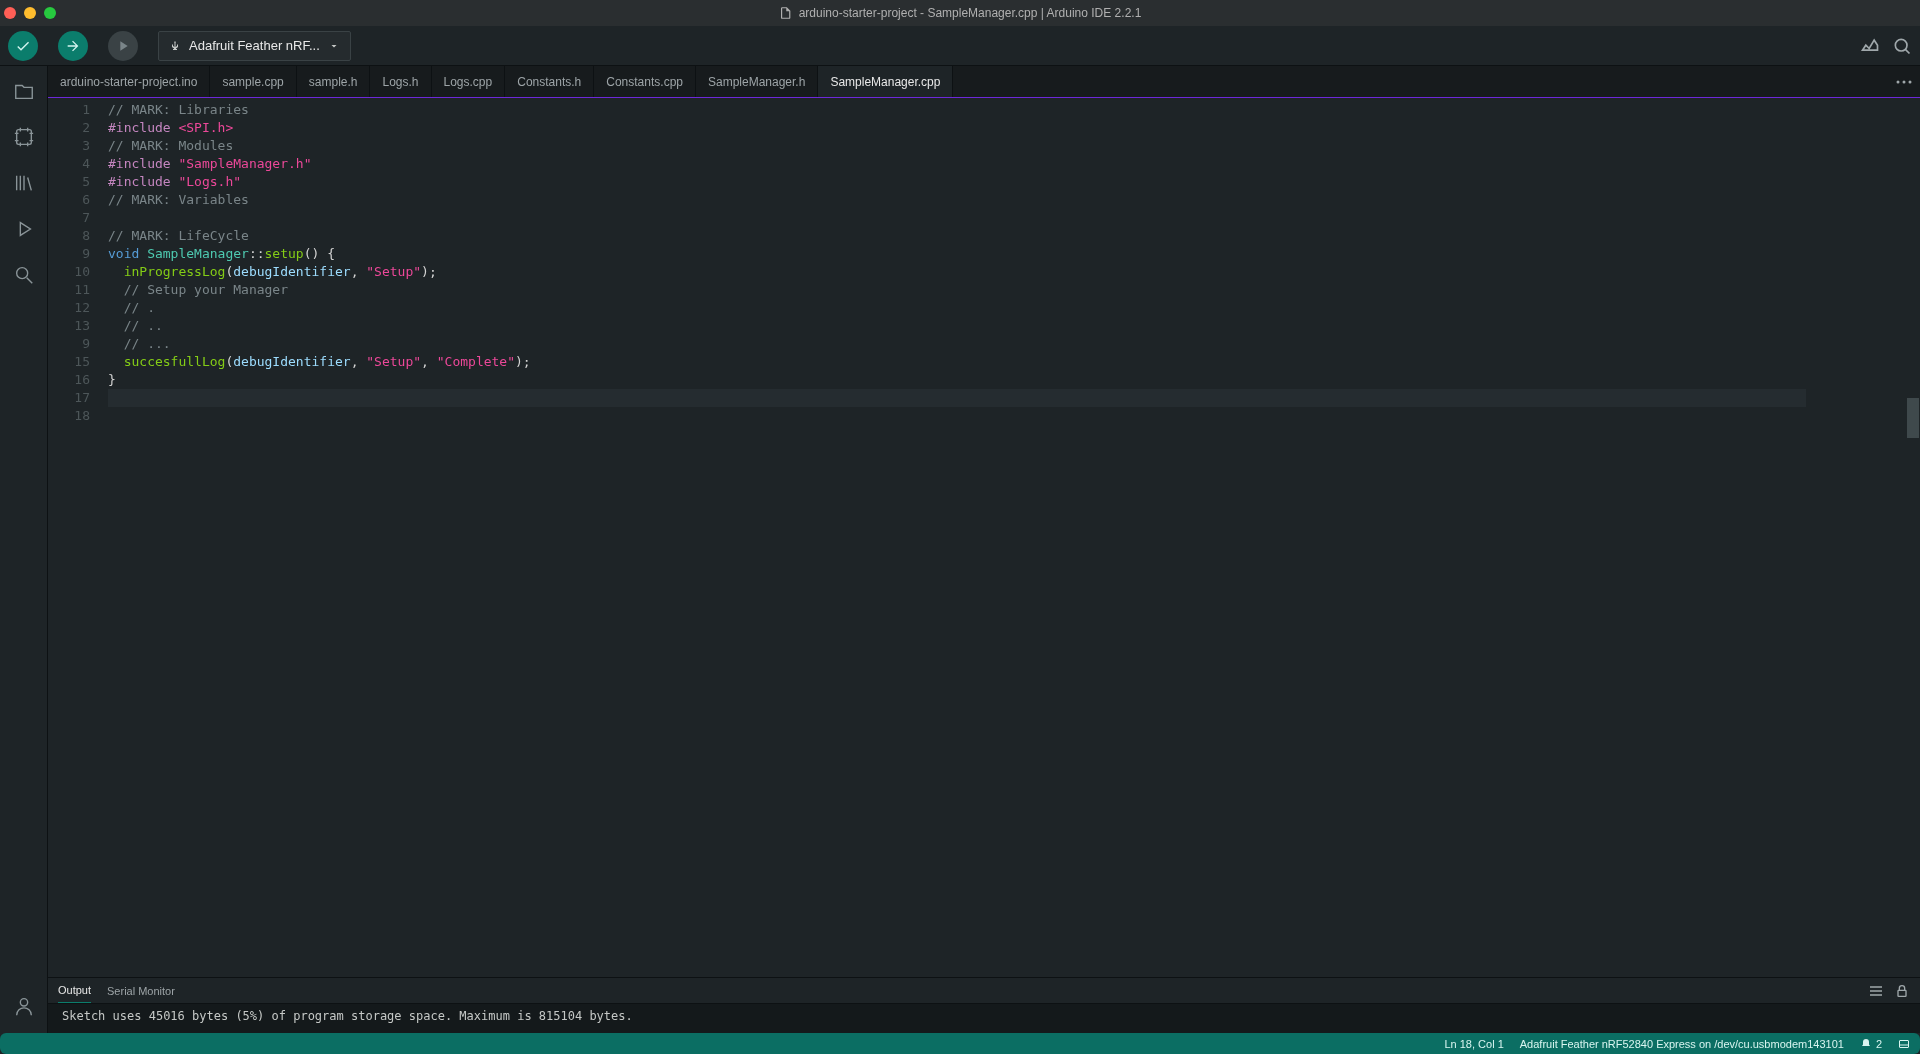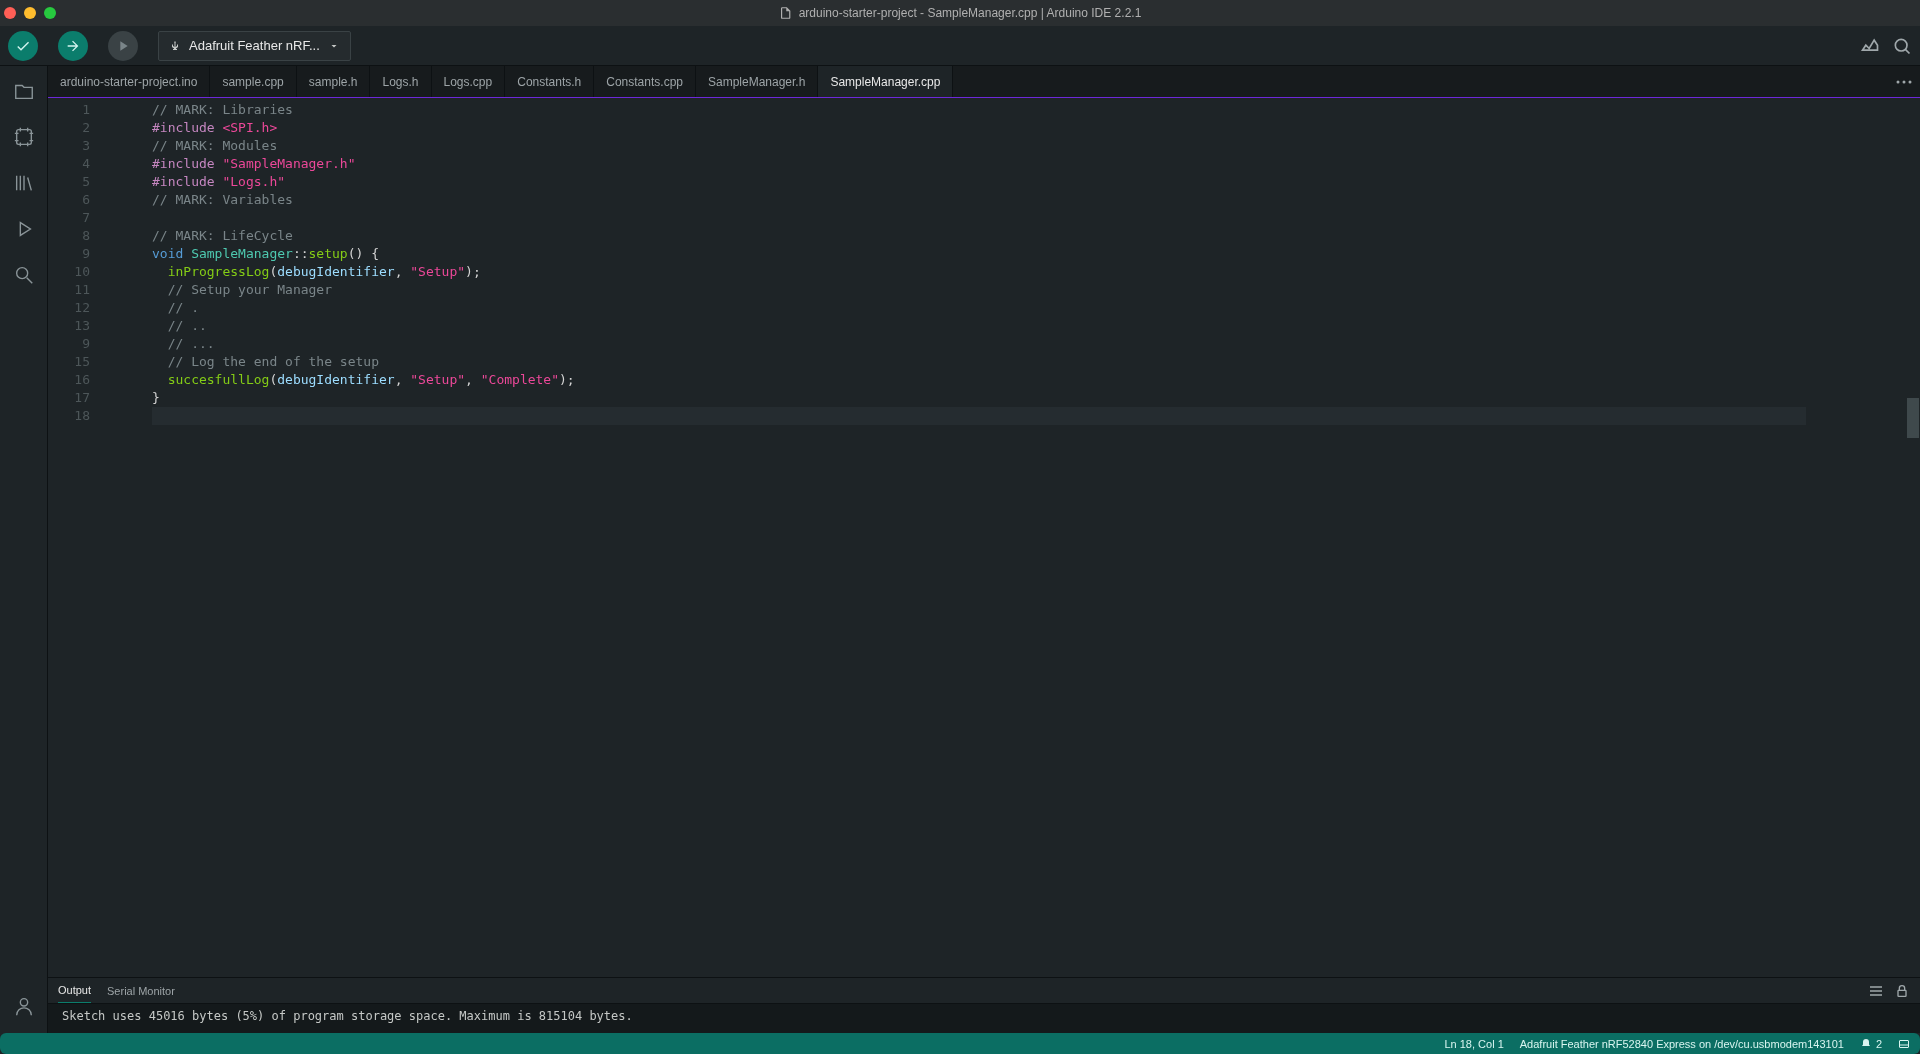--- a/index.html
+++ b/index.html
@@ -141,21 +141,21 @@
   width: 60px;
   text-align: right;
   padding-right: 18px;
   padding-top: 3px;
   color: #4d5659;
   user-select: none;
   background: #1e2427;
 }
 .gutter div { height: 18px; line-height: 18px; }
 .code { flex: 1; padding-top: 3px; }
-.code-line { height: 18px; line-height: 18px; white-space: pre; margin-left: 44px; }
+.code-line { height: 18px; line-height: 18px; white-space: pre; }
 .code-line.hl { background: #252c30; }
 .tok-comment { color: #7a8589; }
 .tok-pre { color: #c586c0; }
 .tok-str { color: #ec4899; }
 .tok-kw { color: #569cd6; }
 .tok-fn { color: #84cc16; }
 .tok-type { color: #4ec9b0; }
 .tok-var { color: #9cdcfe; }
 .tok-punc { color: #d4d4d4; }
 
@@ -366,21 +366,20 @@
           <div class="code-line"><span class="tok-pre">#include</span><span> </span><span class="tok-str">"Logs.h"</span></div>
           <div class="code-line"><span class="tok-comment">// MARK: Variables</span></div>
           <div class="code-line"><span></span></div>
           <div class="code-line"><span class="tok-comment">// MARK: LifeCycle</span></div>
           <div class="code-line"><span class="tok-kw">void</span><span> </span><span class="tok-type">SampleManager</span><span class="tok-punc">::</span><span class="tok-fn">setup</span><span class="tok-punc">() {</span></div>
           <div class="code-line"><span>  </span><span class="tok-fn">inProgressLog</span><span class="tok-punc">(</span><span class="tok-var">debugIdentifier</span><span class="tok-punc">, </span><span class="tok-str">"Setup"</span><span class="tok-punc">);</span></div>
           <div class="code-line"><span>  </span><span class="tok-comment">// Setup your Manager</span></div>
           <div class="code-line"><span>  </span><span class="tok-comment">// .</span></div>
           <div class="code-line"><span>  </span><span class="tok-comment">// ..</span></div>
           <div class="code-line"><span>  </span><span class="tok-comment">// ...</span></div>
-          <div class="code-line"><span>  </span><span class="tok-comment">// Log the end of the setup</span></div>
           <div class="code-line"><span>  </span><span class="tok-fn">succesfullLog</span><span class="tok-punc">(</span><span class="tok-var">debugIdentifier</span><span class="tok-punc">, </span><span class="tok-str">"Setup"</span><span class="tok-punc">, </span><span class="tok-str">"Complete"</span><span class="tok-punc">);</span></div>
           <div class="code-line"><span class="tok-punc">}</span></div>
           <div class="code-line hl"><span></span></div>
         </div>
       <div class="minimap"></div>
       <div class="scroll-track">
         <div class="scroll-thumb" style="top:300px;height:40px"></div>
       </div>
     </div>
 

